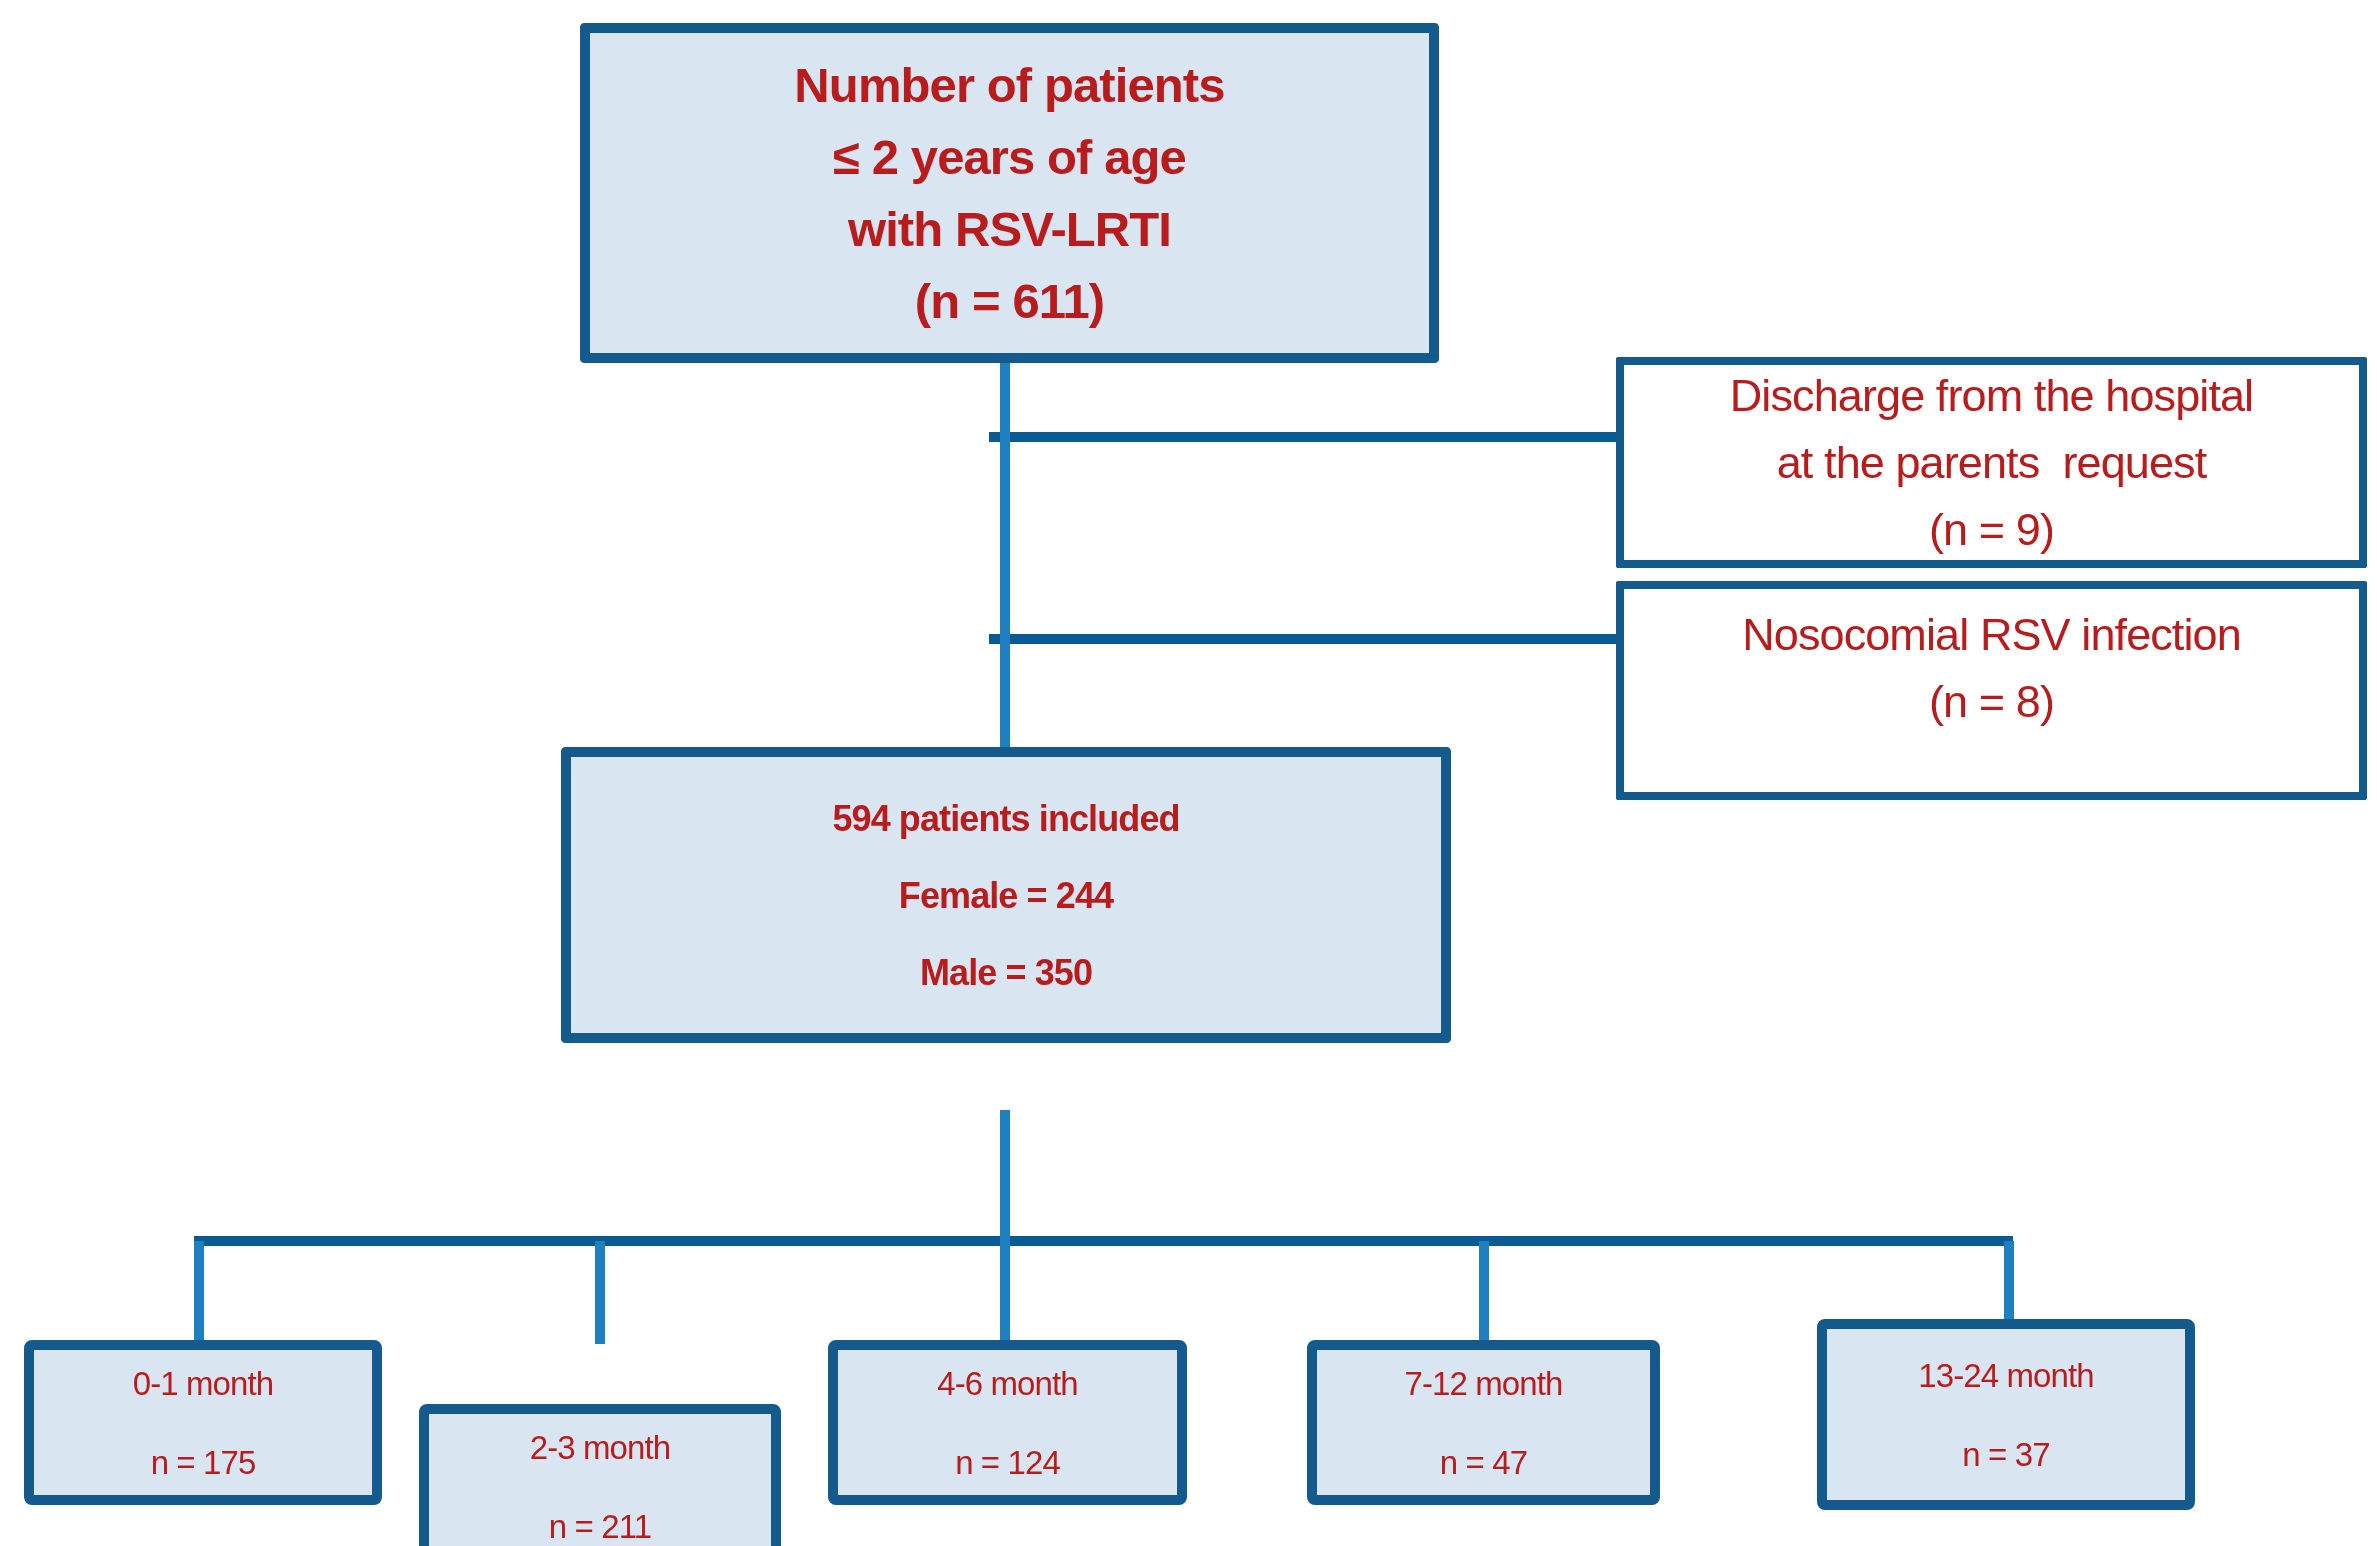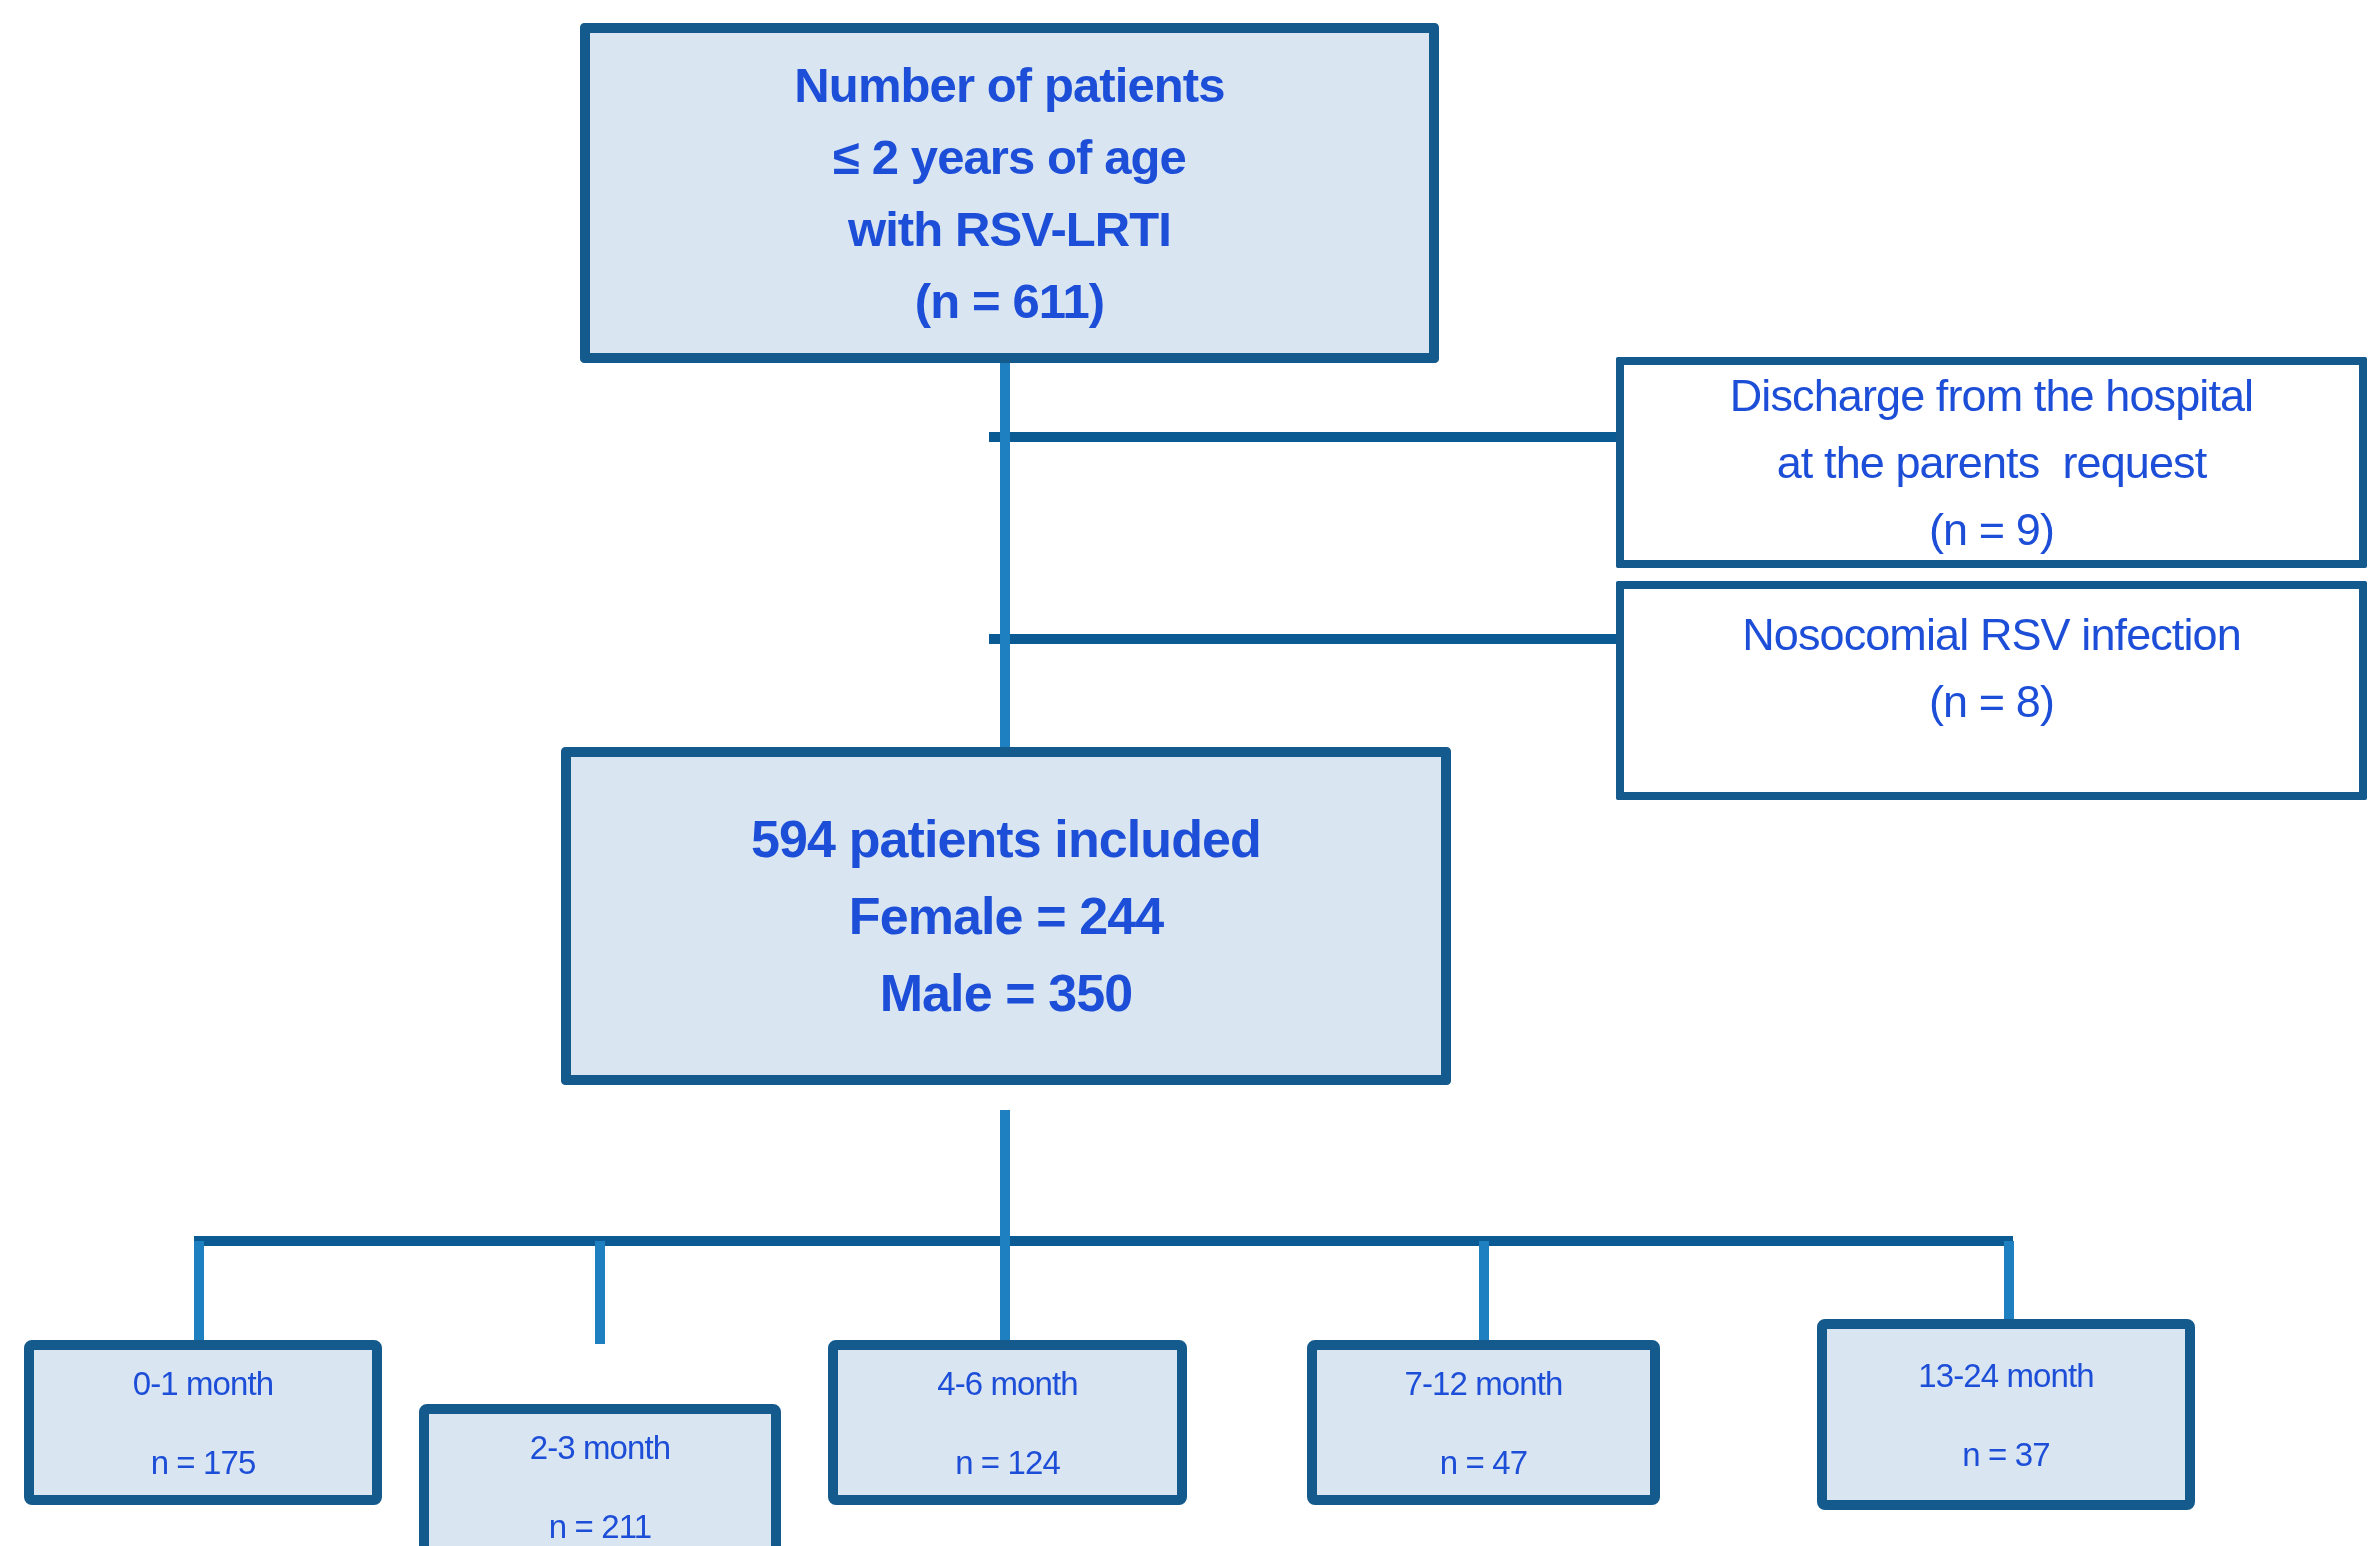--- a/index.html
+++ b/index.html
@@ -6,21 +6,21 @@
     margin: 0;
     padding: 0;
     background: #ffffff;
   }
   .canvas {
     position: relative;
     width: 2377px;
     height: 1546px;
     background: #ffffff;
     font-family: "Liberation Sans", "DejaVu Sans", sans-serif;
-    color: #1d4ed8;
+    color: #b91c1c;
     overflow: hidden;
   }
 
   
   .line {
     position: absolute;
   }
   .line.dark {
     background: #0a5b94;
     z-index: 2;
@@ -67,22 +67,22 @@
     font-size: 49px; font-weight: bold; line-height: 72px;
   }
   
   .exclusion-box {
     font-size: 45px; font-weight: normal; line-height: 67px;
   }
   .exclusion-discharge { left: 1616px; top: 313px; width: 751px; height: 211px; }
   .exclusion-nosocomial { left: 1616px; top: 537px; width: 751px; height: 219px; }
   
   .included-box {
-    left: 561px; top: 747px; width: 890px; height: 338px;
-    font-size: 52px; font-weight: bold; line-height: 77px;
+    left: 561px; top: 747px; width: 890px; height: 296px;
+    font-size: 36px; font-weight: bold; line-height: 77px;
   }
   
   .age-box {
     font-size: 33px; font-weight: normal; line-height: 79px; border-radius: 8px;
   }
   .age-box-1 { left: 24px;   top: 1340px; width: 358px; height: 165px; }
   .age-box-2 { left: 419px;  top: 1404px; width: 362px; height: 165px; }
   .age-box-3 { left: 828px;  top: 1340px; width: 359px; height: 165px; }
   .age-box-4 { left: 1307px; top: 1340px; width: 353px; height: 165px; }
   .age-box-5 { left: 1817px; top: 1319px; width: 378px; height: 191px; }

